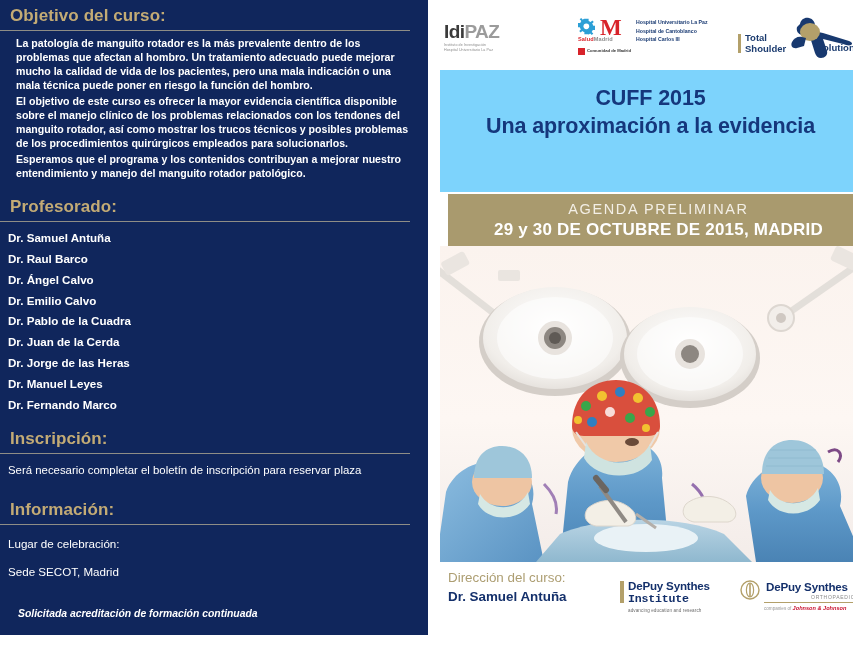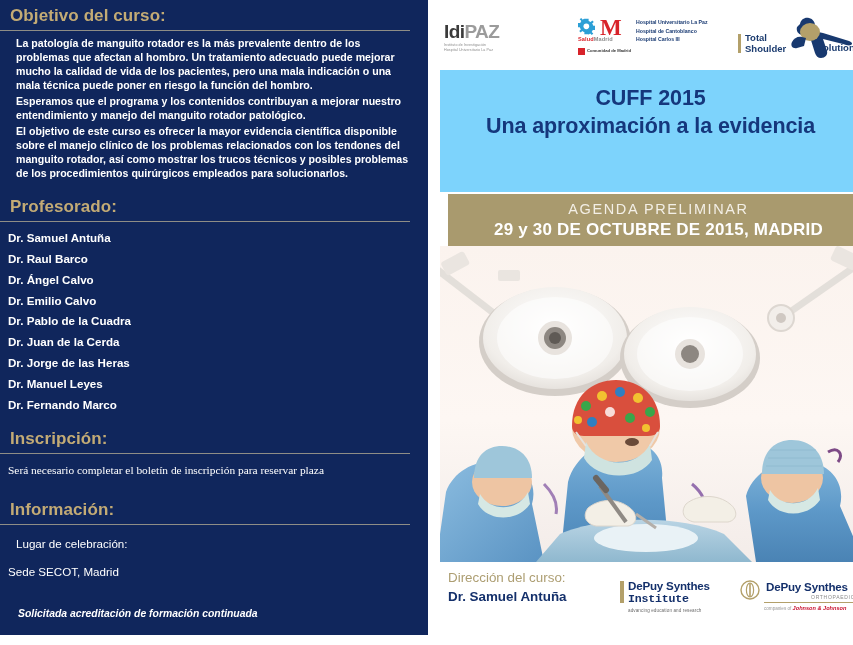--- a/index.html
+++ b/index.html
@@ -305,22 +305,22 @@
 
 <div id="page">
 
   <div class="left-panel">
 
     <div style="padding-top:6px;">
       <div class="section-head">Objetivo del curso:</div>
       <div class="head-rule"></div>
       <div class="body-text" style="padding-top:6px;">
         <p>La patología de manguito rotador es la más prevalente dentro de los problemas que afectan al hombro. Un tratamiento adecuado puede mejorar mucho la calidad de vida de los pacientes, pero una mala indicación o una mala técnica puede poner en riesgo la función del hombro.</p>
+        <p>El objetivo de este curso es ofrecer la mayor evidencia científica disponible sobre el manejo clínico de los problemas relacionados con los tendones del manguito rotador, así como mostrar los trucos técnicos y posibles problemas de los procedimientos quirúrgicos empleados para solucionarlos.</p>
         <p>Esperamos que el programa y los contenidos contribuyan a mejorar nuestro entendimiento y manejo del manguito rotador patológico.</p>
-        <p>El objetivo de este curso es ofrecer la mayor evidencia científica disponible sobre el manejo clínico de los problemas relacionados con los tendones del manguito rotador, así como mostrar los trucos técnicos y posibles problemas de los procedimientos quirúrgicos empleados para solucionarlos.</p>
       </div>
     </div>
 
     <div style="padding-top:14px;">
       <div class="section-head">Profesorado:</div>
       <div class="head-rule"></div>
       <ul class="prof-list">
         <li>Dr. Samuel Antuña</li>
         <li>Dr. Raul Barco</li>
         <li>Dr. Ángel Calvo</li>
@@ -329,27 +329,27 @@
         <li>Dr. Juan de la Cerda</li>
         <li>Dr. Jorge de las Heras</li>
         <li>Dr. Manuel Leyes</li>
         <li>Dr. Fernando Marco</li>
       </ul>
     </div>
 
     <div style="padding-top:14px;">
       <div class="section-head">Inscripción:</div>
       <div class="head-rule"></div>
-      <div class="plain-line" style="padding-top:9px;font-family:Liberation Serif, serif;">Será necesario completar el boletín de inscripción para reservar plaza</div>
+      <div class="plain-line" style="padding-top:9px;">Será necesario completar el boletín de inscripción para reservar plaza</div>
     </div>
 
     <div style="padding-top:22px;">
       <div class="section-head">Información:</div>
       <div class="head-rule"></div>
-      <div class="info-line" style="padding-top:12px;margin-left:8px;">Lugar de celebración:</div>
+      <div class="info-line" style="padding-top:12px;">Lugar de celebración:</div>
       <div class="info-line" style="padding-top:15px;">Sede SECOT, Madrid</div>
     </div>
 
     <div class="footer-note">Solicitada acreditación de formación continuada</div>
   </div>
 
   <div class="right-col">
 
     <div class="logo-strip">
 

